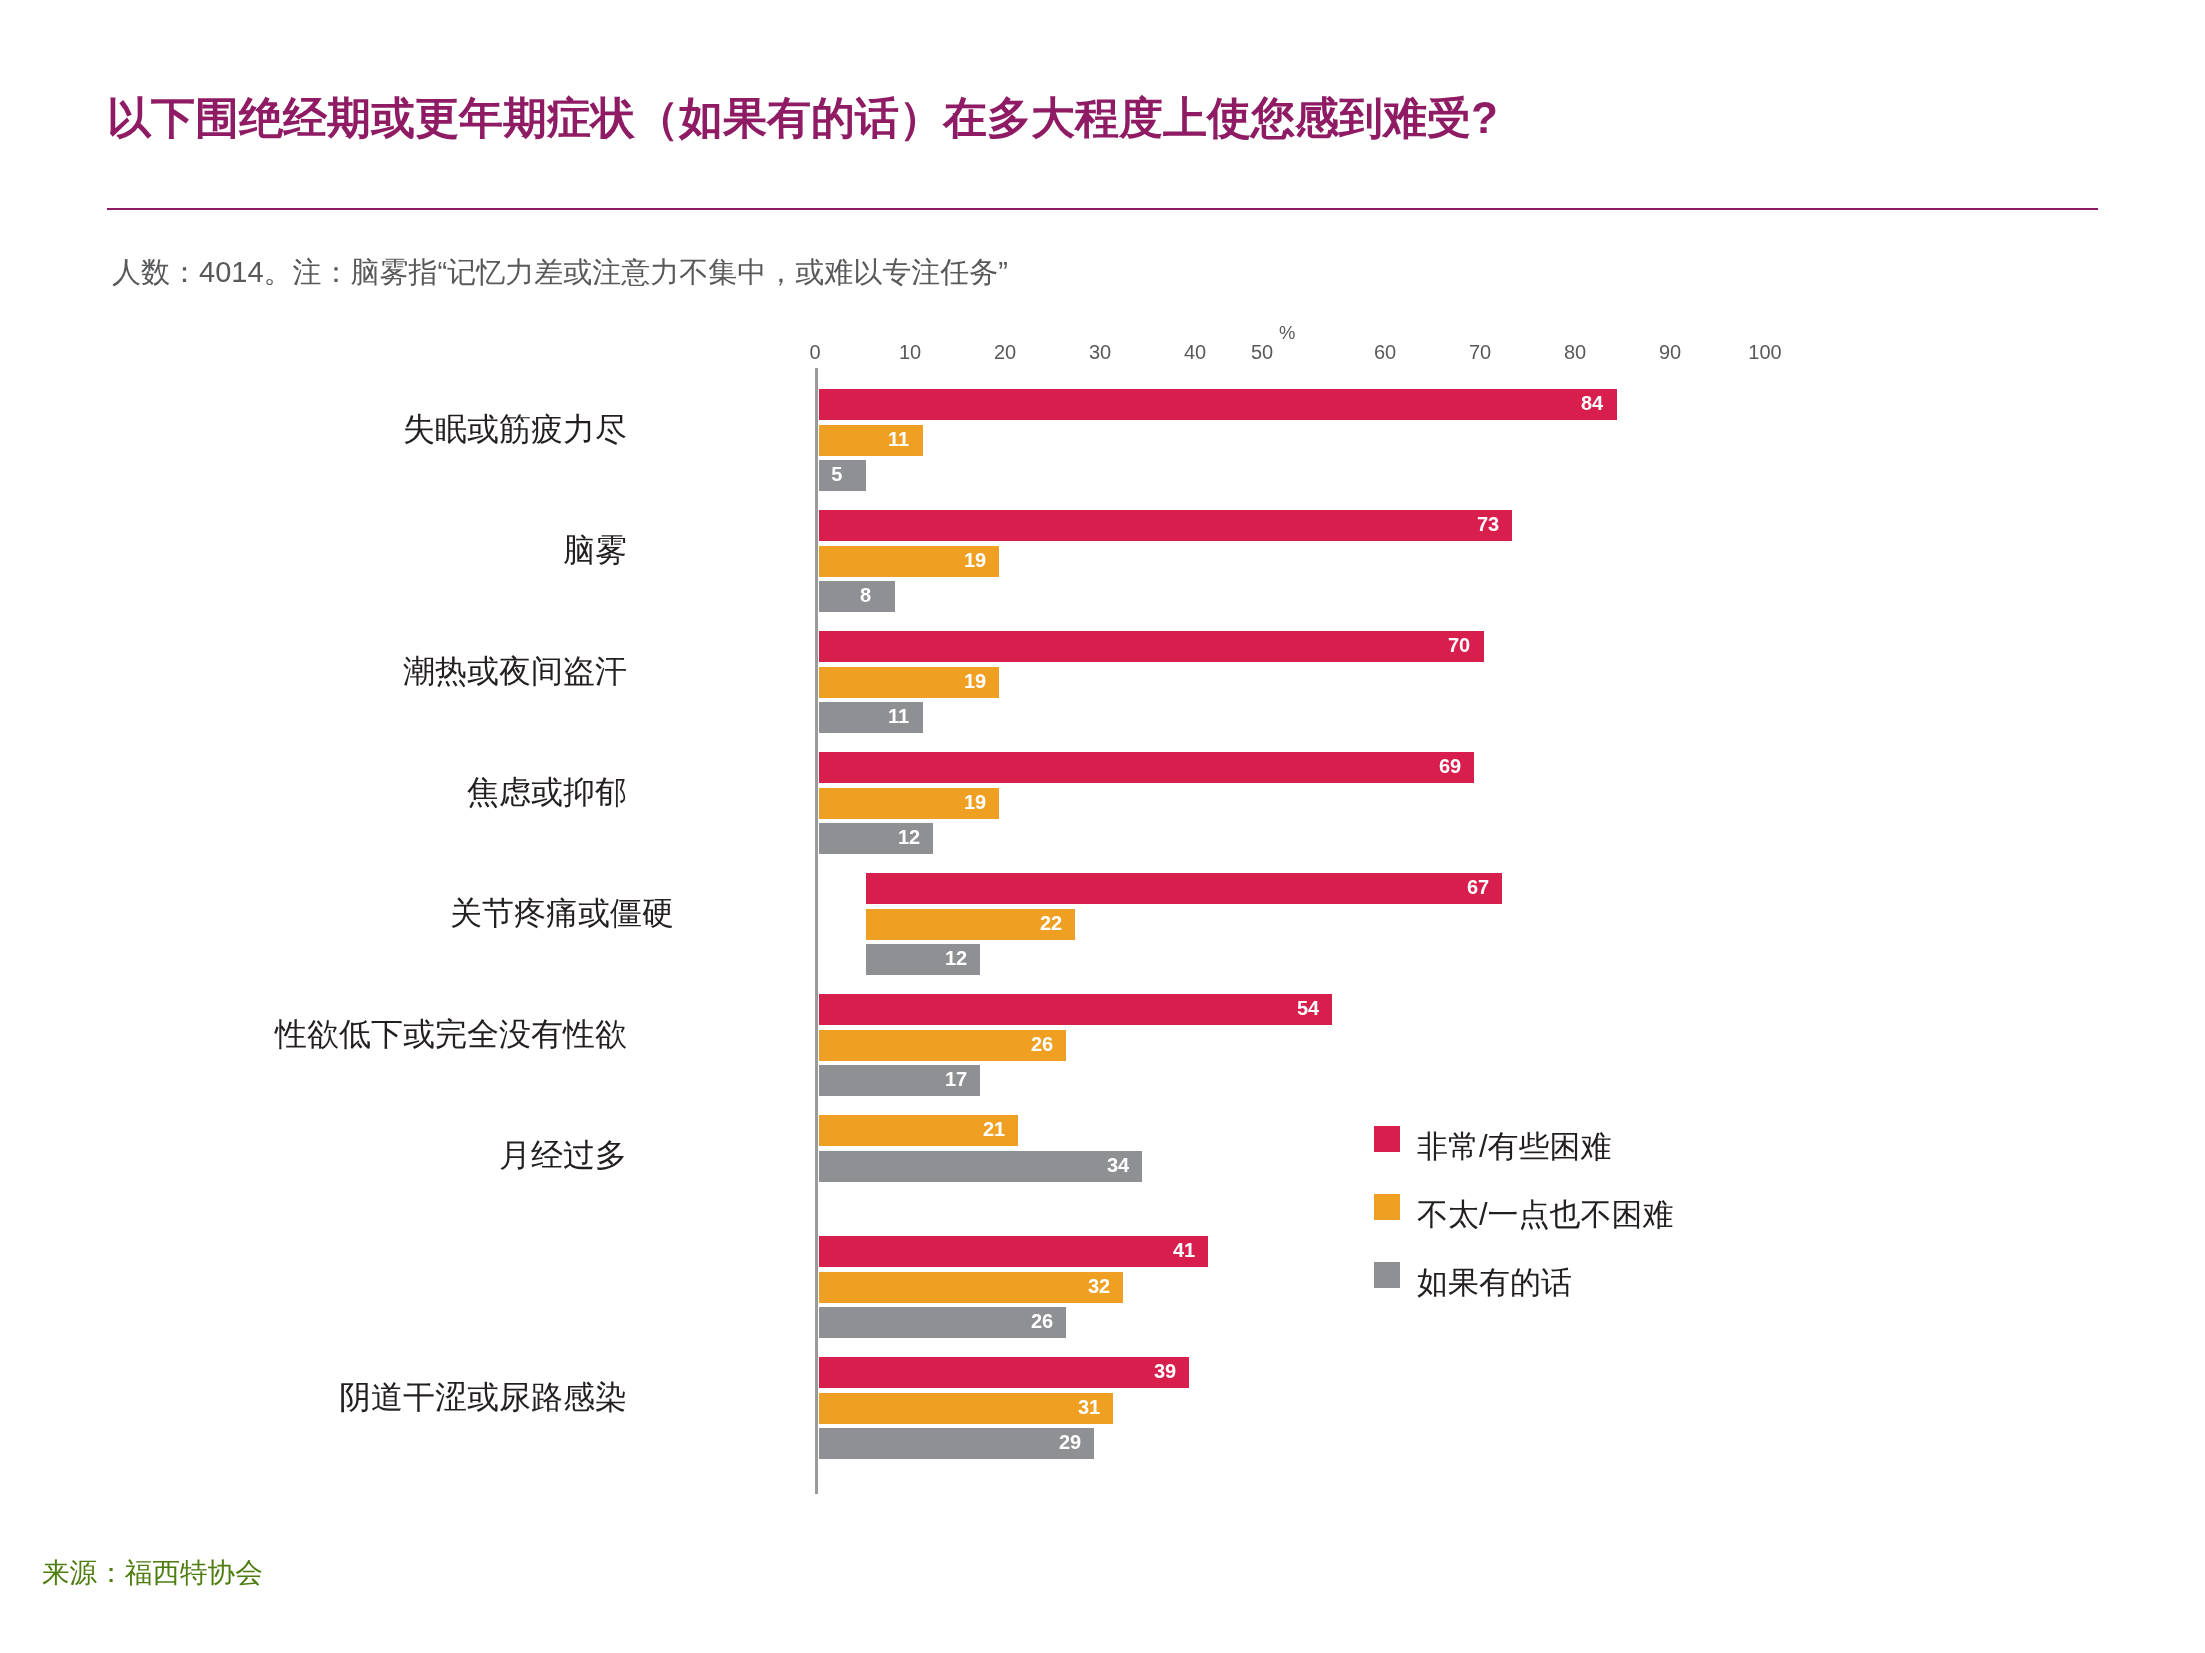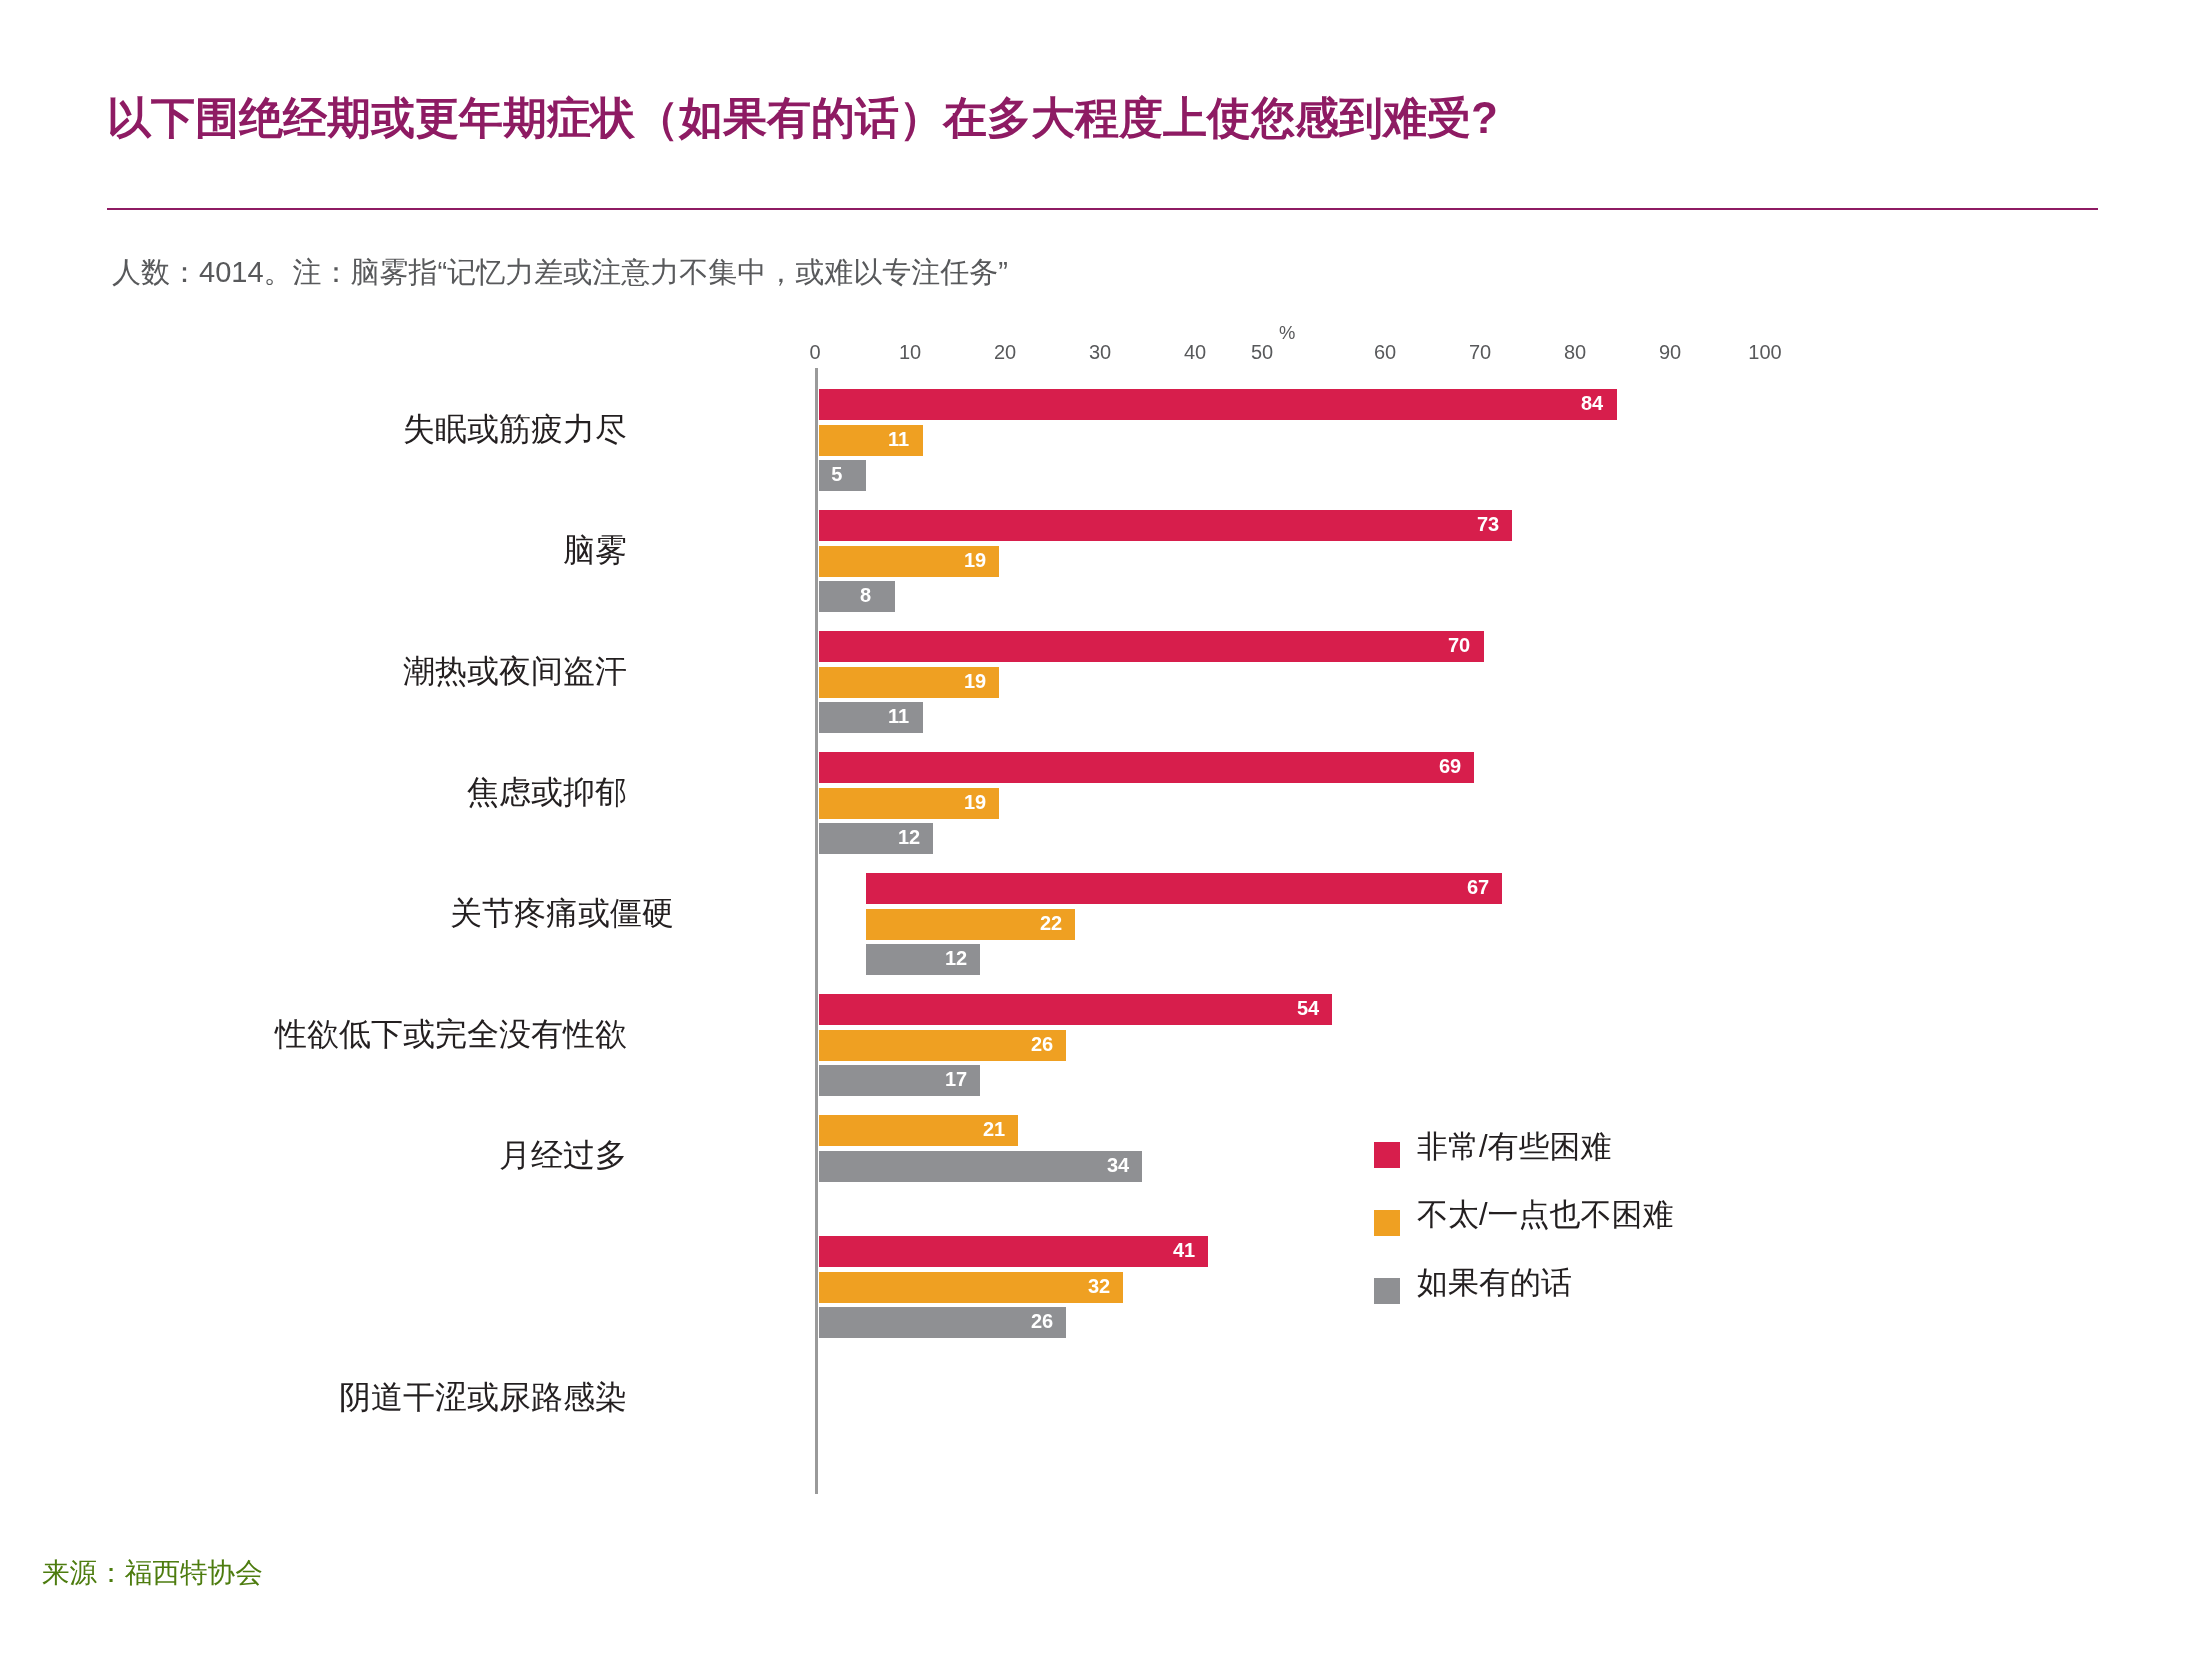--- a/index.html
+++ b/index.html
@@ -134,21 +134,21 @@
   .bar-row.s2 .bar { background: #8f9093; }
 
   
   .legend {
     position: absolute;
     left: 1374px;
     top: 804px;
   }
   .legend-item {
     display: flex;
-    align-items: flex-end;
+    align-items: flex-start;
     margin-bottom: 26px;
   }
   .legend-swatch {
     width: 26px;
     height: 26px;
     margin-right: 17px;
     flex: 0 0 auto;
   }
   .legend-label {
     font-size: 31px;
@@ -308,20 +308,34 @@
               <div class="bar-val" style="left: 269px;">32</div>
             </div>
             <div class="bar-row s2">
               <div class="bar" style="width: 247px; background: rgb(143, 144, 147);"></div>
               <div class="bar-val" style="left: 212px;">26</div>
             </div>
           </div>
         </div>
         <div class="group" style="top: 1035px;">
           <div class="group-label">阴道干涩或尿路感染</div>
+          <div class="bars">
+            <div class="bar-row s0">
+              <div class="bar" style="width: 370px; background: rgb(215, 30, 76);"></div>
+              <div class="bar-val" style="left: 335px;">39</div>
+            </div>
+            <div class="bar-row s1">
+              <div class="bar" style="width: 294px; background: rgb(239, 160, 34);"></div>
+              <div class="bar-val" style="left: 259px;">31</div>
+            </div>
+            <div class="bar-row s2">
+              <div class="bar" style="width: 275px; background: rgb(143, 144, 147);"></div>
+              <div class="bar-val" style="left: 240px;">29</div>
+            </div>
+          </div>
         </div>
       </div>
 
     <div class="legend" id="legend">
         <div class="legend-item">
           <span class="legend-swatch" style="background: rgb(215, 30, 76);"></span>
           <span class="legend-label">非常/有些困难</span>
         </div>
         <div class="legend-item">
           <span class="legend-swatch" style="background: rgb(239, 160, 34);"></span>

